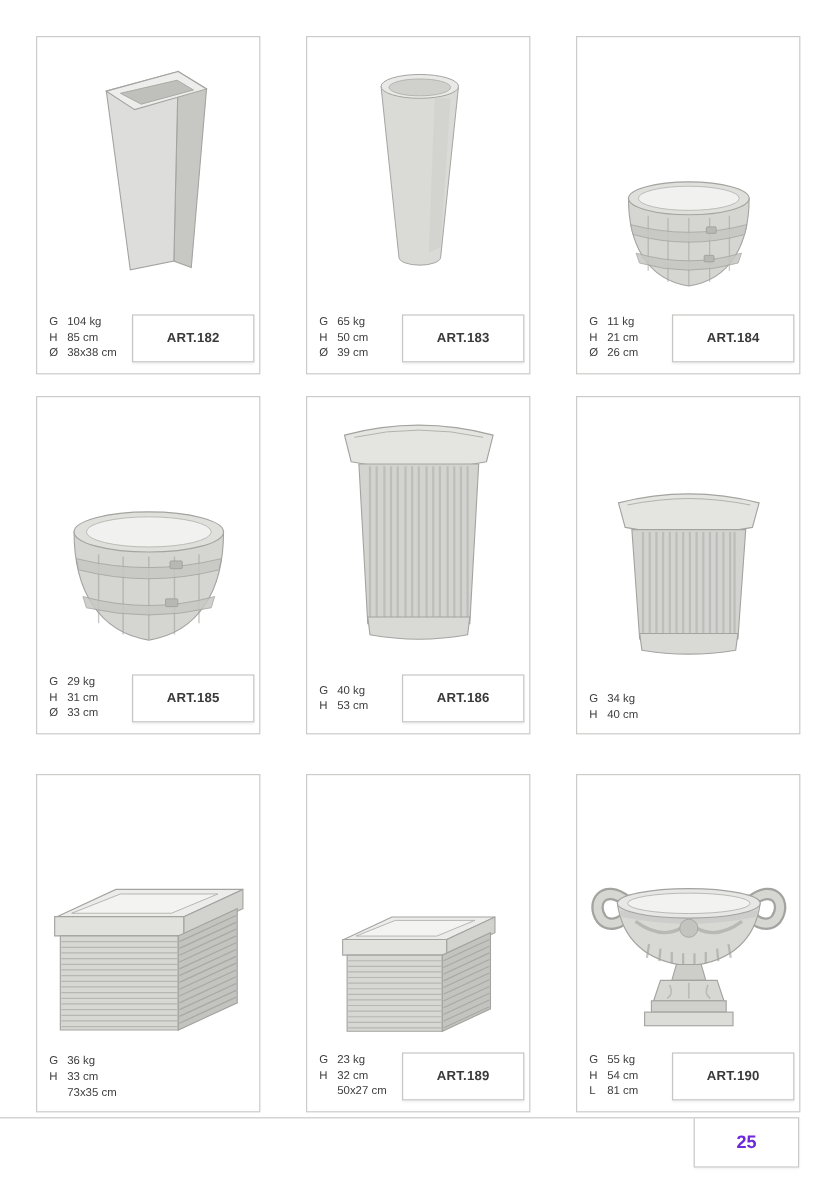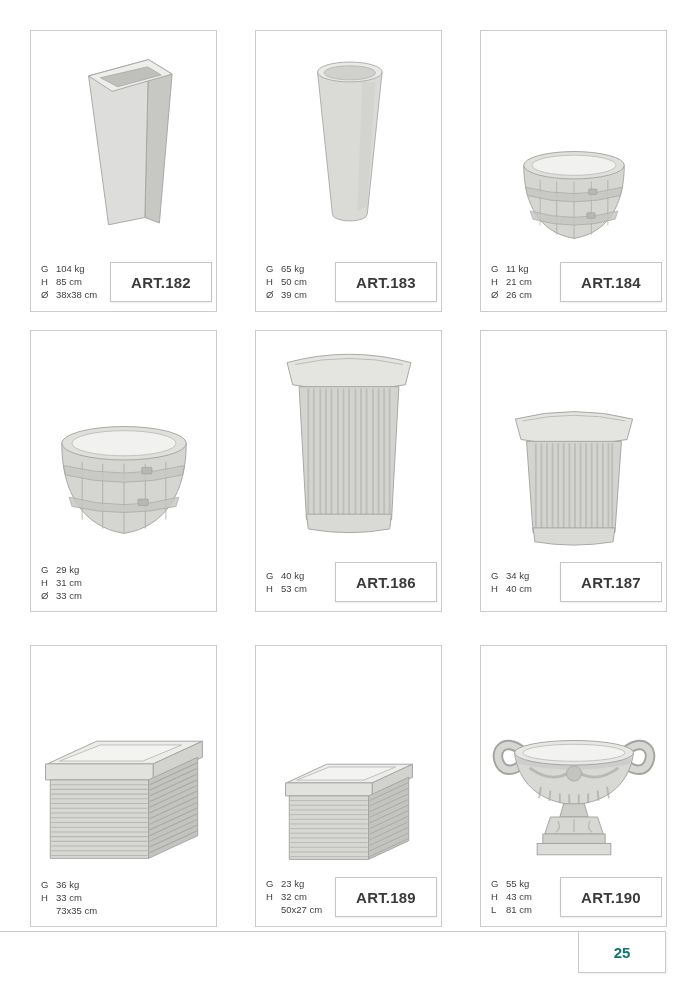--- a/index.html
+++ b/index.html
@@ -9,24 +9,24 @@
   .row1{top:30px;} .row2{top:330px;} .row3{top:645px;}
   .cell{width:187px;height:282px;border:1px solid #cbcbc9;background:#fff;position:relative;box-sizing:border-box;}
   .img-area{position:absolute;top:0;left:0;right:0;bottom:56px;display:flex;align-items:flex-end;justify-content:center;padding-bottom:2px;}
   .img-area svg{display:block;}
   .info{position:absolute;left:10px;right:4px;bottom:9px;display:flex;justify-content:space-between;align-items:center;}
   .specs{display:flex;flex-direction:column;gap:1px;font-size:9.5px;color:#3e3e3e;line-height:12px;}
   .spec-row{display:flex;}
   .sl{width:15px;flex:none;}
   .sv{white-space:nowrap;}
   .artbox{width:102px;height:40px;background:#fff;border:1px solid #c6c6c4;display:flex;align-items:center;justify-content:center;flex:none;box-shadow:0 1px 2px rgba(0,0,0,0.07);box-sizing:border-box;}
-  .artbox span{font-size:15px;font-weight:bold;color:#3a3a3a;letter-spacing:.2px;}
+  .artbox span{font-size:11px;font-weight:bold;color:#3a3a3a;letter-spacing:.2px;}
   .footer-line{position:absolute;left:0;top:931px;width:666px;border-top:1px solid #c9c9c8;}
   .pagebox{position:absolute;left:578px;top:931px;width:88px;height:42px;background:#fff;border:1px solid #c9c9c8;box-sizing:border-box;display:flex;align-items:center;justify-content:center;box-shadow:1px 1px 2px rgba(0,0,0,0.06);}
-  .pagebox span{font-weight:bold;font-size:15px;color:#0f766e;}
+  .pagebox span{font-weight:bold;font-size:15px;color:#6d28d9;}
 </style>
 </head>
 <body>
 
 <div class="page">
 
   <div class="row row1">
 
     <div class="cell">
       <div class="img-area">
@@ -146,20 +146,23 @@
             </div>
           <div class="spec-row">
               <span class="sl">H</span>
               <span class="sv">31 cm</span>
             </div>
           <div class="spec-row">
               <span class="sl">Ø</span>
               <span class="sv">33 cm</span>
             </div>
         </div>
+        <div class="artbox">
+            <span>ART.185</span>
+          </div>
       </div>
     </div>
 
     <div class="cell">
       <div class="img-area">
         <svg viewBox="0 0 160 238" width="148" height="220" aria-label="tall half-round fluted wall planter">
           <path d="M13,32 Q80,14 147,32 L141,56 Q80,68 19,56 Z" fill="#e4e4e1" stroke="#a3a3a0" stroke-width="1"></path>
           <path d="M22,34 Q80,21 138,34" stroke="#b2b2af" stroke-width="0.9" fill="none"></path>
           <polygon points="26,58 134,58 126,202 34,202" fill="#d3d3d0" stroke="#a3a3a0" stroke-width="1"></polygon>
           <path d="M36,60V198M42,60V198M49,60V198M55,60V198M61,60V198M68,60V198M74,60V198M80,60V198M87,60V198M93,60V198M99,60V198M106,60V198M112,60V198M118,60V198M124,60V198" stroke="#9e9e9b" stroke-width="2" opacity="0.4" fill="none"></path>
@@ -197,23 +200,20 @@
         <div class="specs">
           <div class="spec-row">
               <span class="sl">G</span>
               <span class="sv">34 kg</span>
             </div>
           <div class="spec-row">
               <span class="sl">H</span>
               <span class="sv">40 cm</span>
             </div>
         </div>
-        <div class="artbox">
-            <span>ART.187</span>
-          </div>
       </div>
     </div>
   </div>
 
   <div class="row row3">
 
     <div class="cell">
       <div class="img-area">
         <svg viewBox="0 0 182 152" width="172" height="144" aria-label="large rectangular ribbed trough planter">
           <polygon points="10,42 122,42 174,18 62,18" fill="#ececea" stroke="#a3a3a0" stroke-width="1"></polygon>
@@ -300,21 +300,21 @@
         </svg>
       </div>
       <div class="info">
         <div class="specs">
           <div class="spec-row">
               <span class="sl">G</span>
               <span class="sv">55 kg</span>
             </div>
           <div class="spec-row">
               <span class="sl">H</span>
-              <span class="sv">43 cm</span>
+              <span class="sv">54 cm</span>
             </div>
           <div class="spec-row">
               <span class="sl">L</span>
               <span class="sv">81 cm</span>
             </div>
         </div>
         <div class="artbox">
             <span>ART.190</span>
           </div>
       </div>

